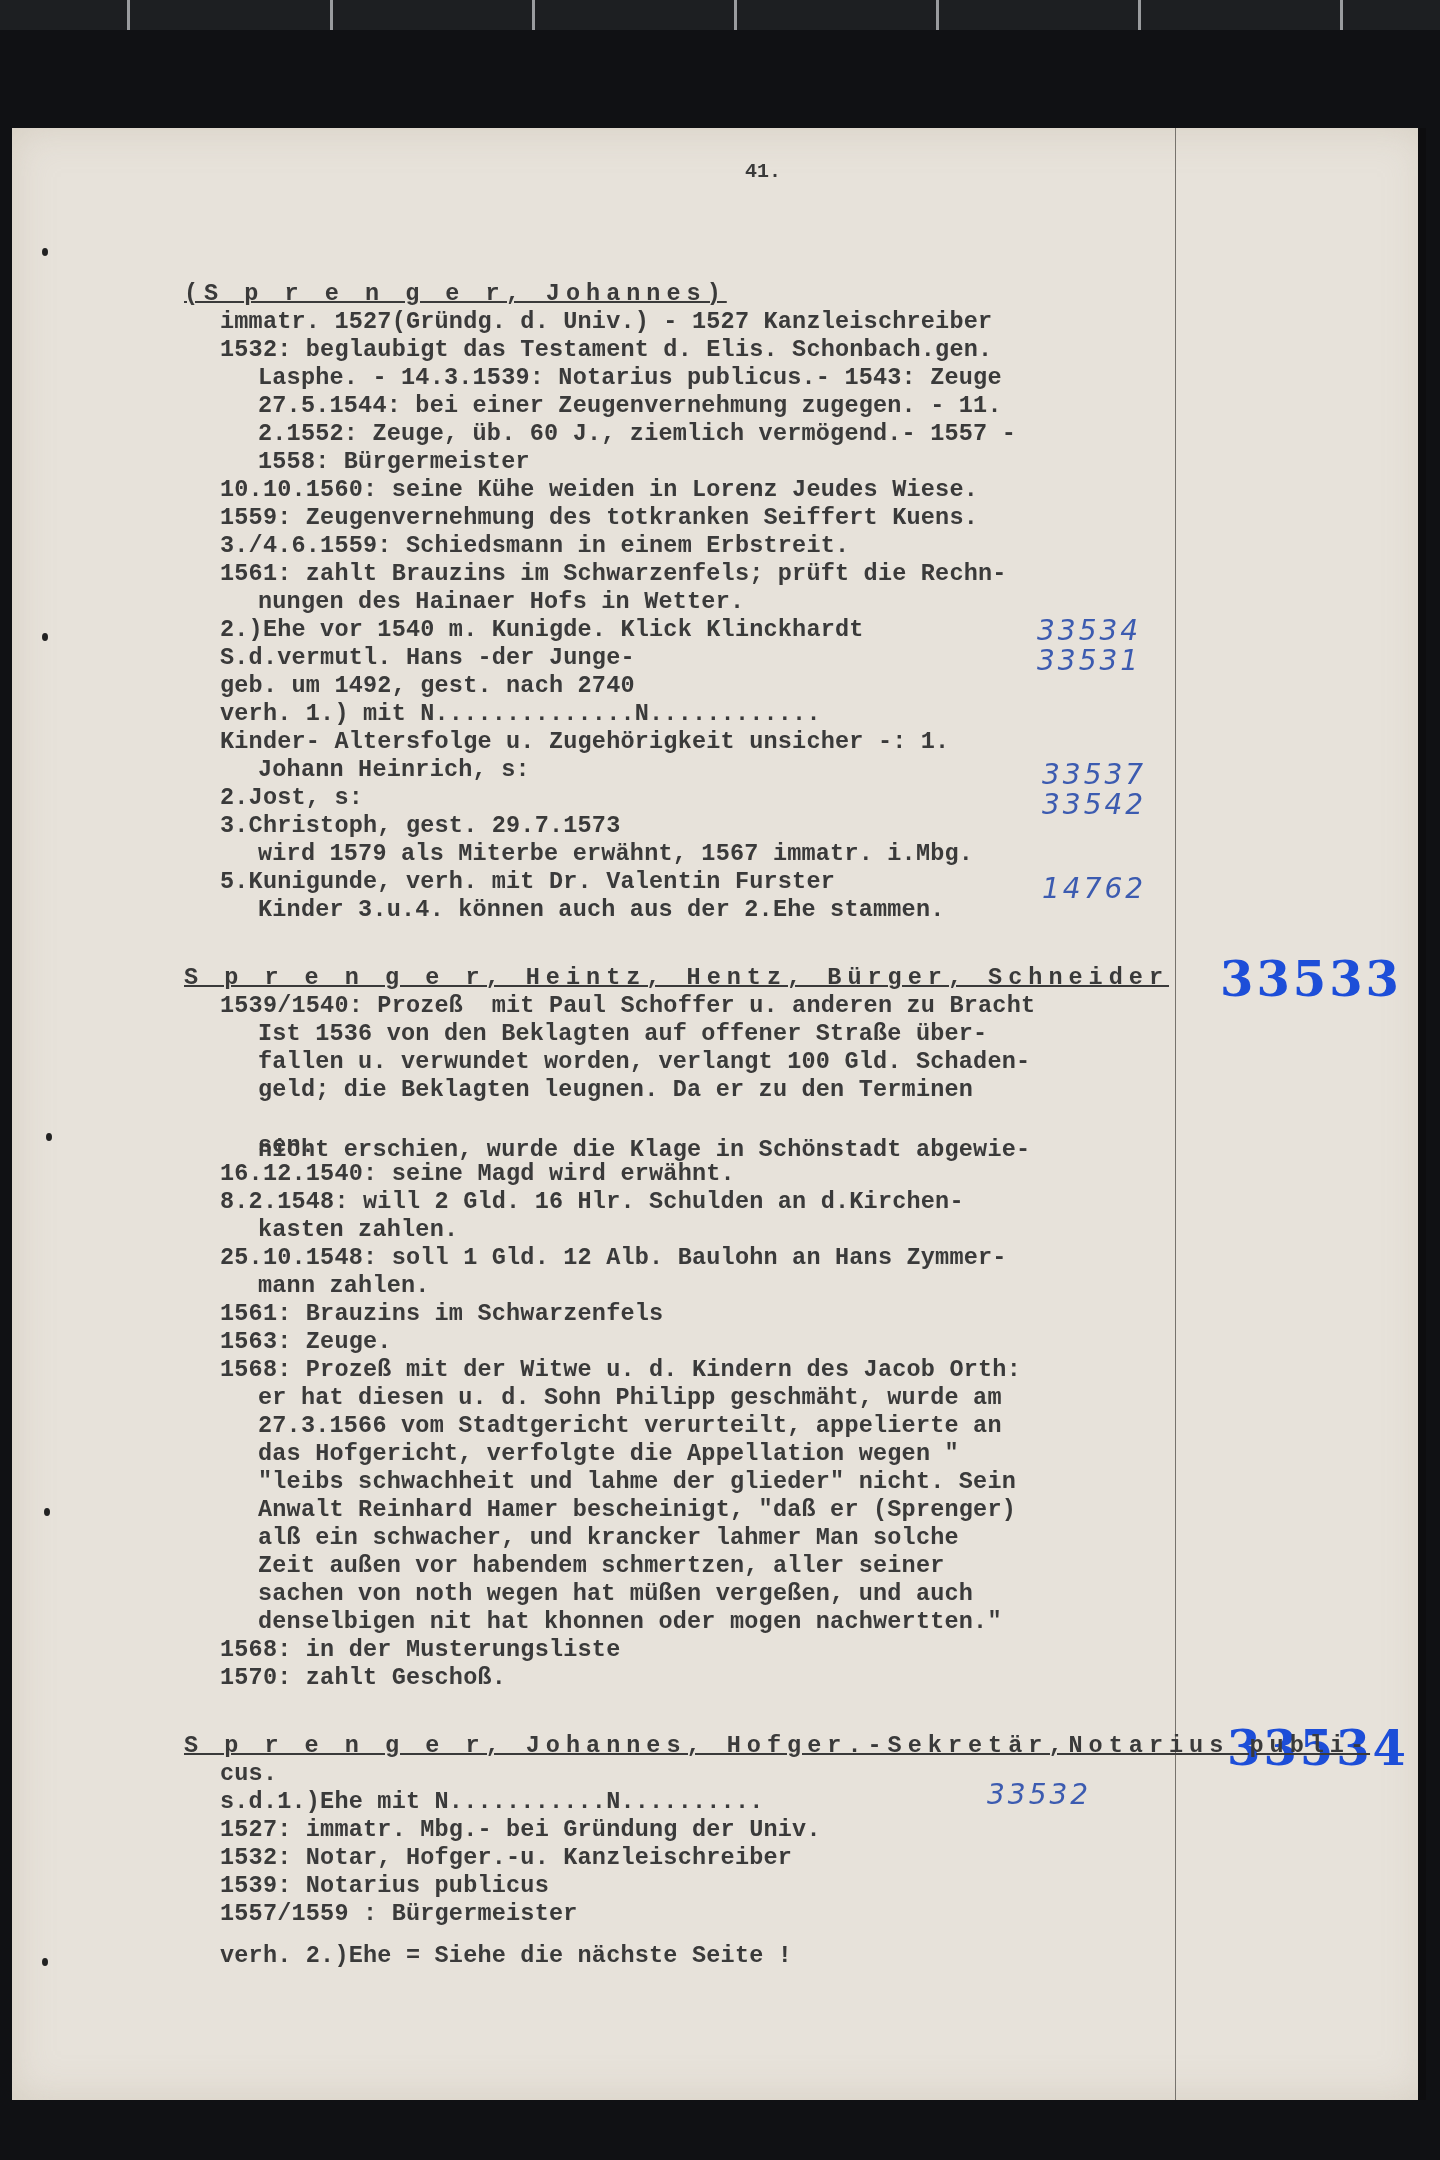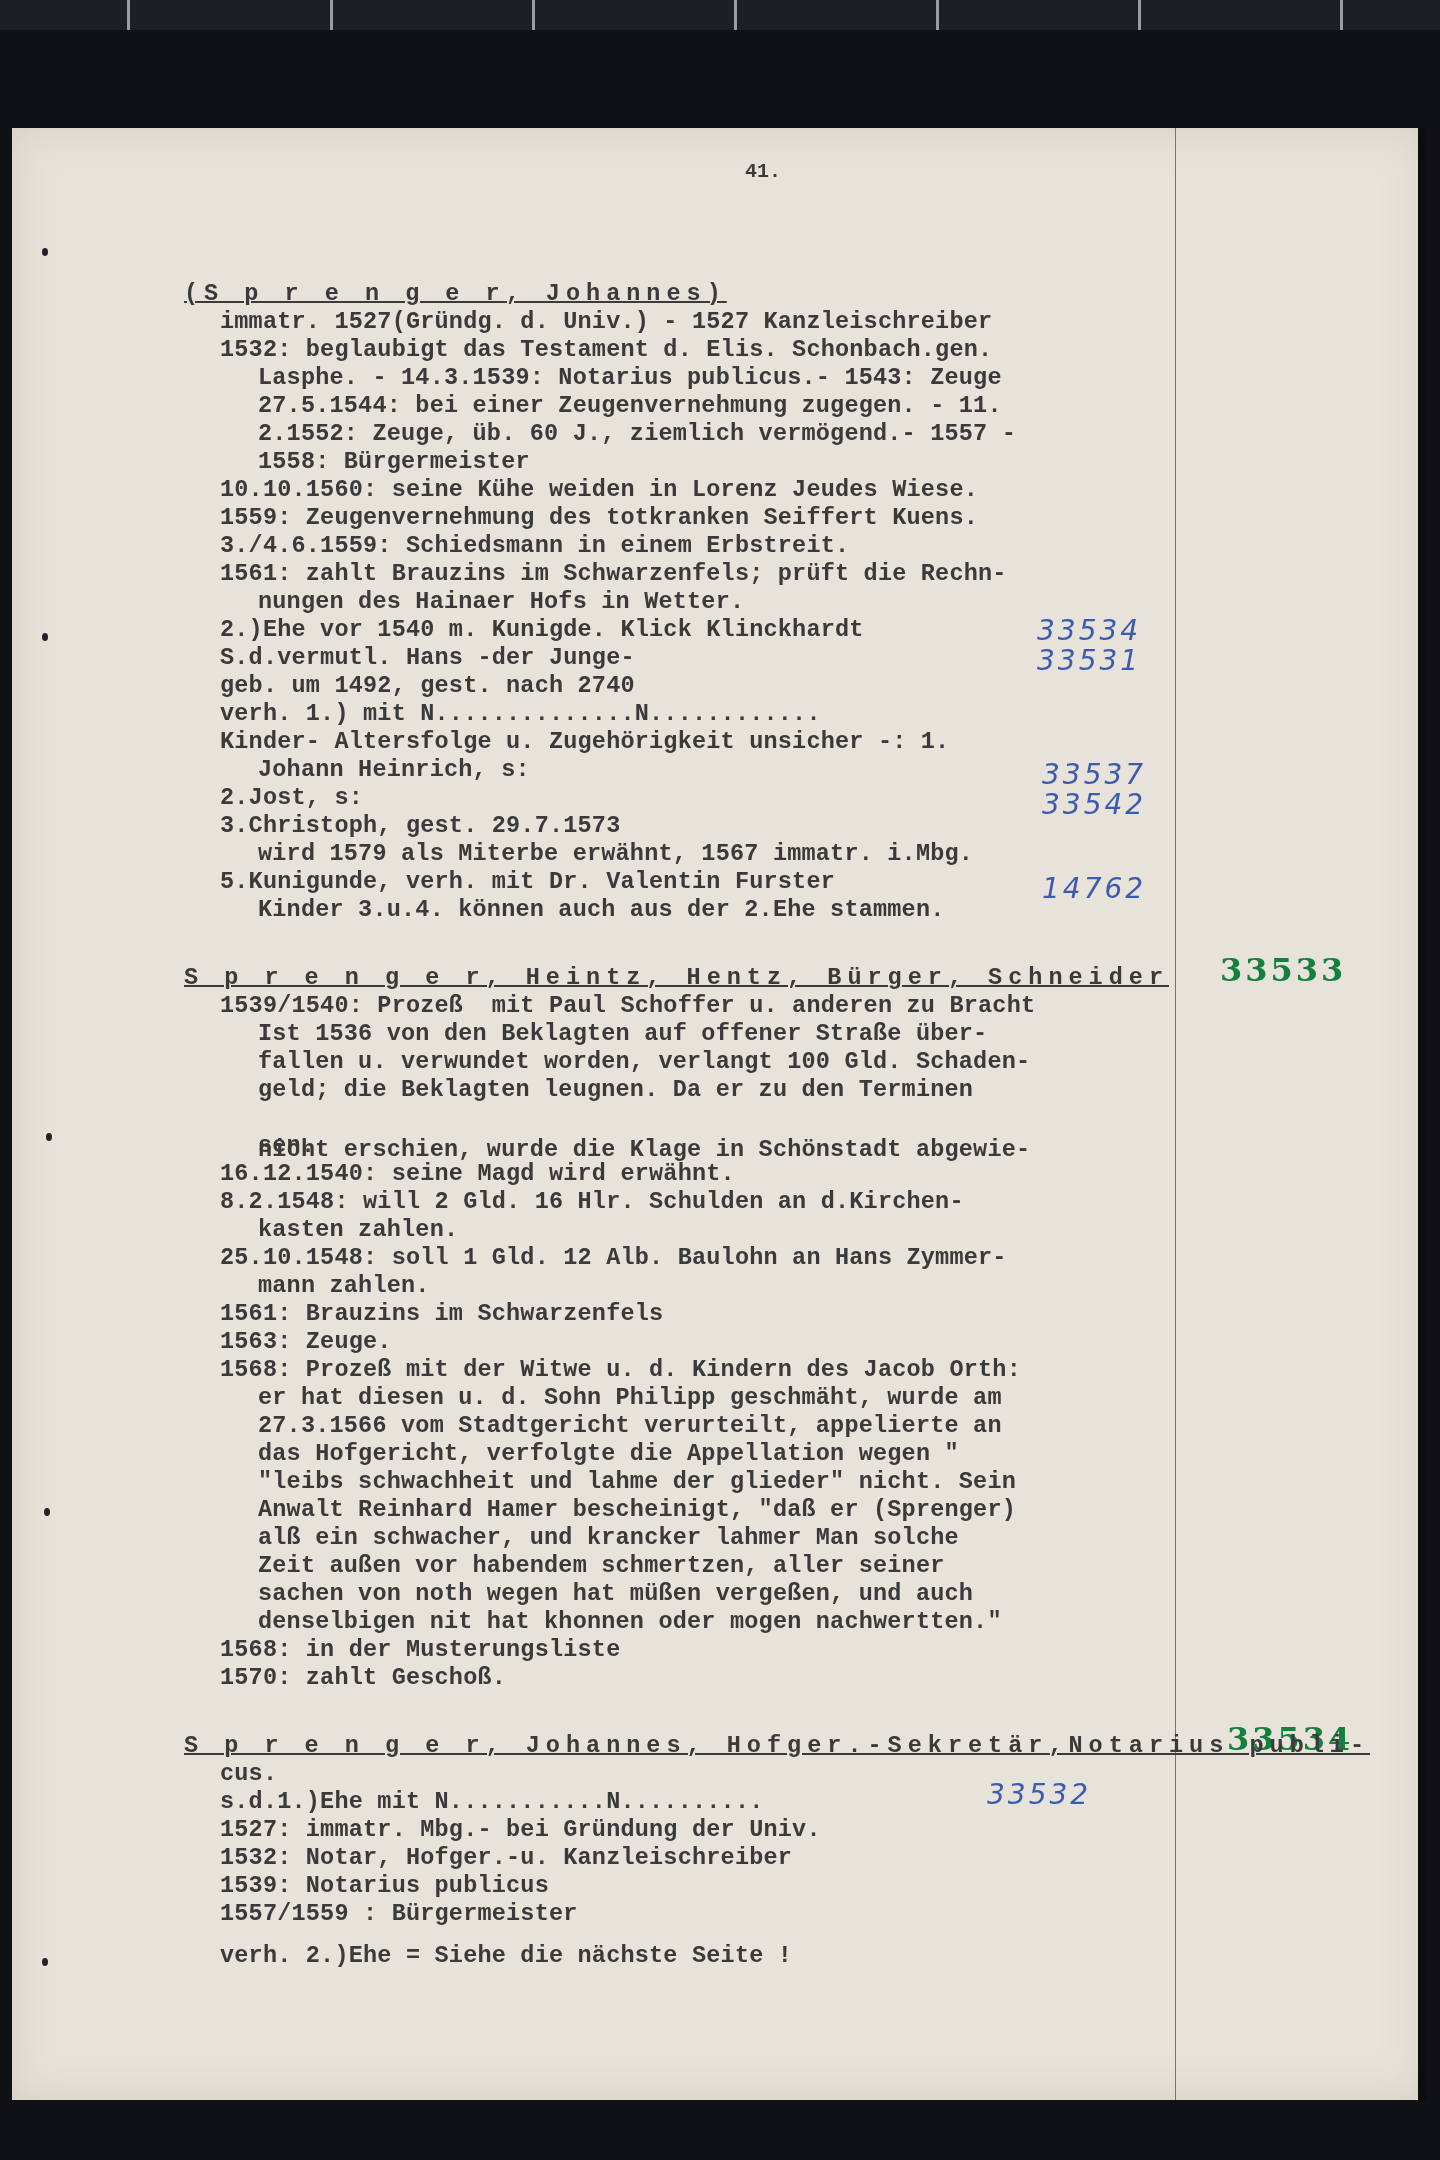--- a/index.html
+++ b/index.html
@@ -6,21 +6,21 @@
   body { width:1440px; height:2160px; background:#101114; position:relative; overflow:hidden; font-family:"Liberation Mono", monospace; }
   .topstrip { position:absolute; left:0; top:0; width:1440px; height:30px; background:#1d1f22; }
   .tick { position:absolute; top:0; width:3px; height:30px; background:#9a9c9f; }
   .paper { position:absolute; left:12px; top:128px; width:1414px; height:1972px; background:#e7e2da; box-shadow: inset 0 0 40px rgba(180,170,150,0.35); }
   .vline { position:absolute; left:1163px; top:0; width:1px; height:1972px; background:#77736d; }
   .rightedge { position:absolute; right:0; top:0; width:8px; height:1972px; background:#0d0d0f; }
   .pagenum { position:absolute; left:733px; top:32px; font-size:20px; color:#3a3a3a; font-weight:bold; }
   .line { position:absolute; font-size:23.5px; line-height:28px; color:#3a3a3a; white-space:pre; font-weight:bold; letter-spacing:0.2px; }
   .head { text-decoration: underline; text-decoration-thickness:2px; letter-spacing:6px; }
   .hand { position:absolute; font-family:"DejaVu Sans", sans-serif; font-style:italic; color:#3c5bb0; font-size:28px; letter-spacing:3px; }
-  .stamp { position:absolute; font-family:"DejaVu Serif", serif; font-weight:bold; color:#15803d; font-size:32px; letter-spacing:3px; }
+  .stamp { position:absolute; font-family:"DejaVu Serif", serif; font-weight:bold; color:#1d4ed8; font-size:48px; letter-spacing:3px; }
   .hole { position:absolute; width:6px; height:8px; background:#222; border-radius:50%; }
 </style>
 </head>
 <body>
 
 <div class="topstrip">
   <div class="tick" style="left:127px"></div>
   <div class="tick" style="left:330px"></div>
   <div class="tick" style="left:532px"></div>
   <div class="tick" style="left:734px"></div>

